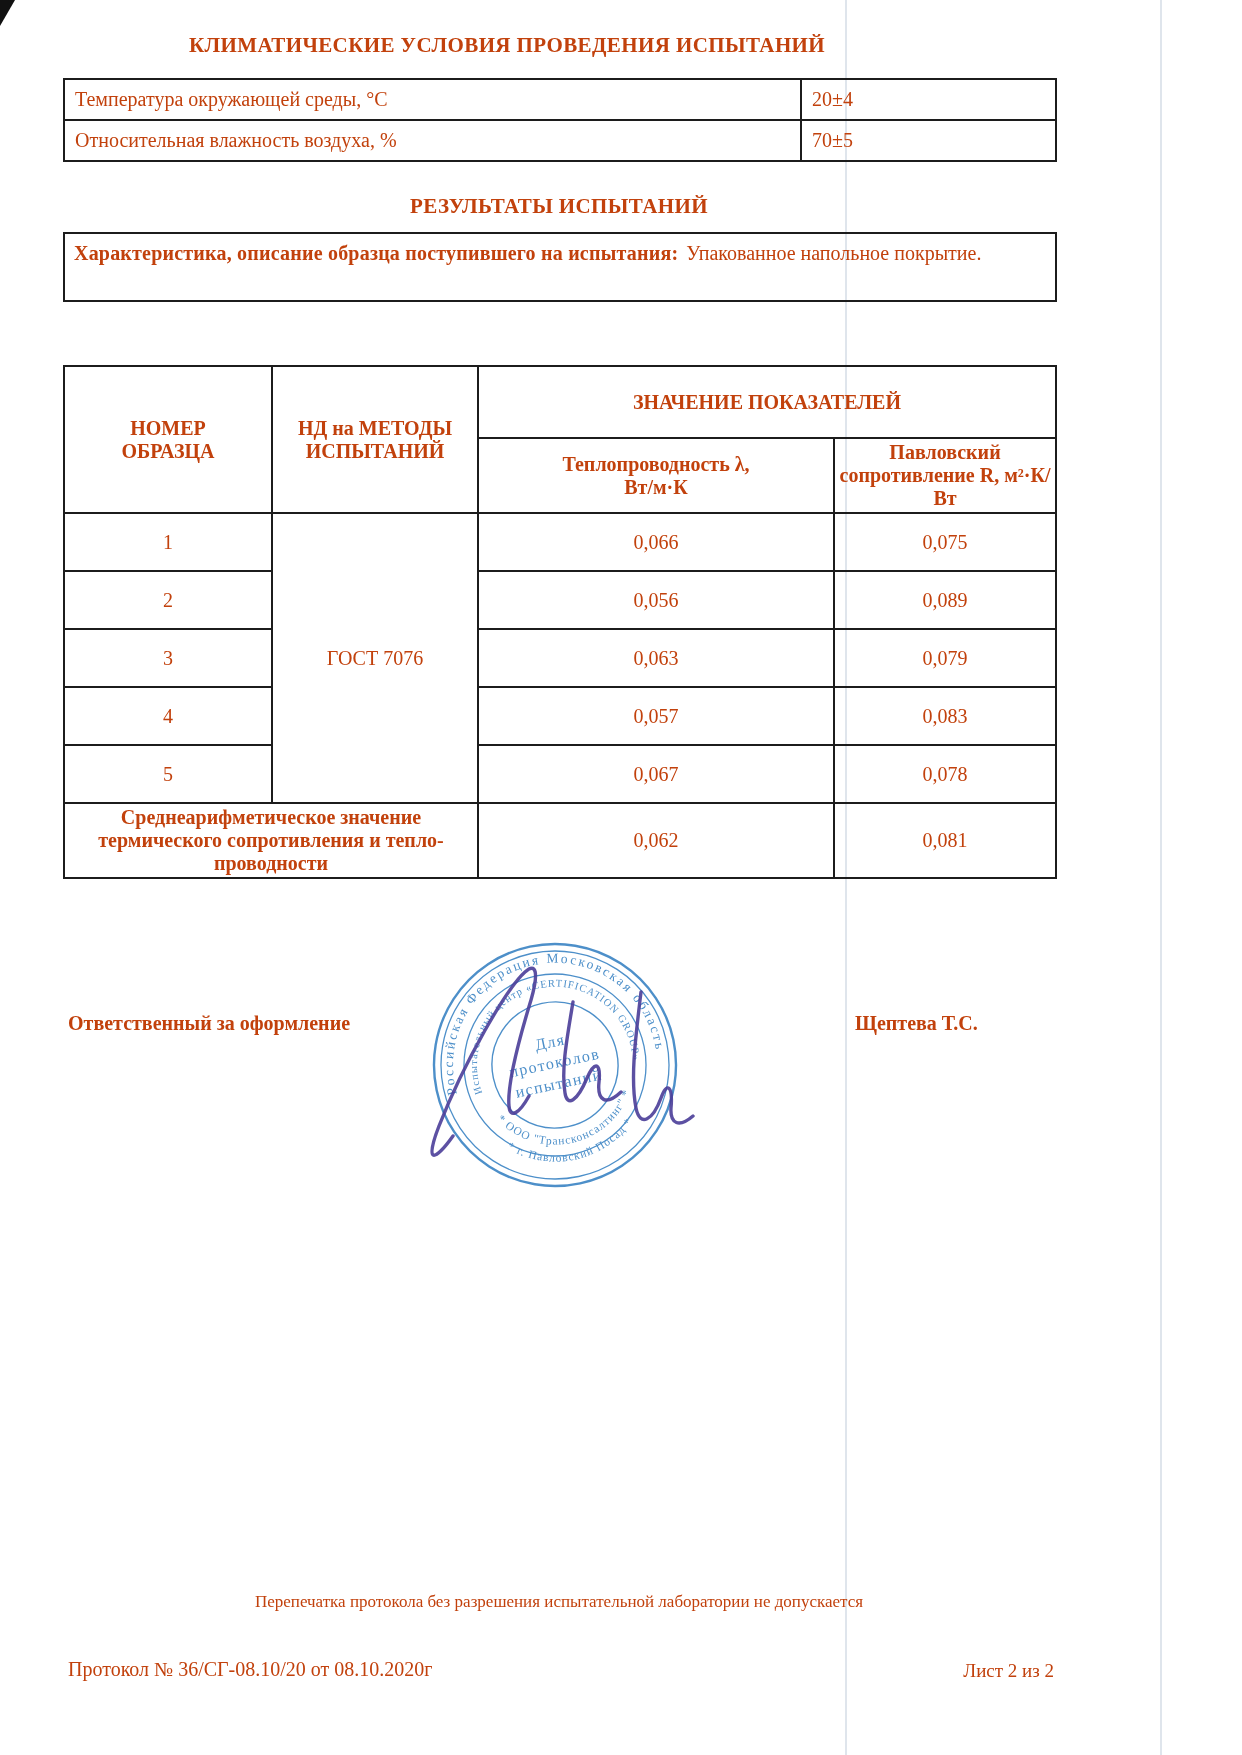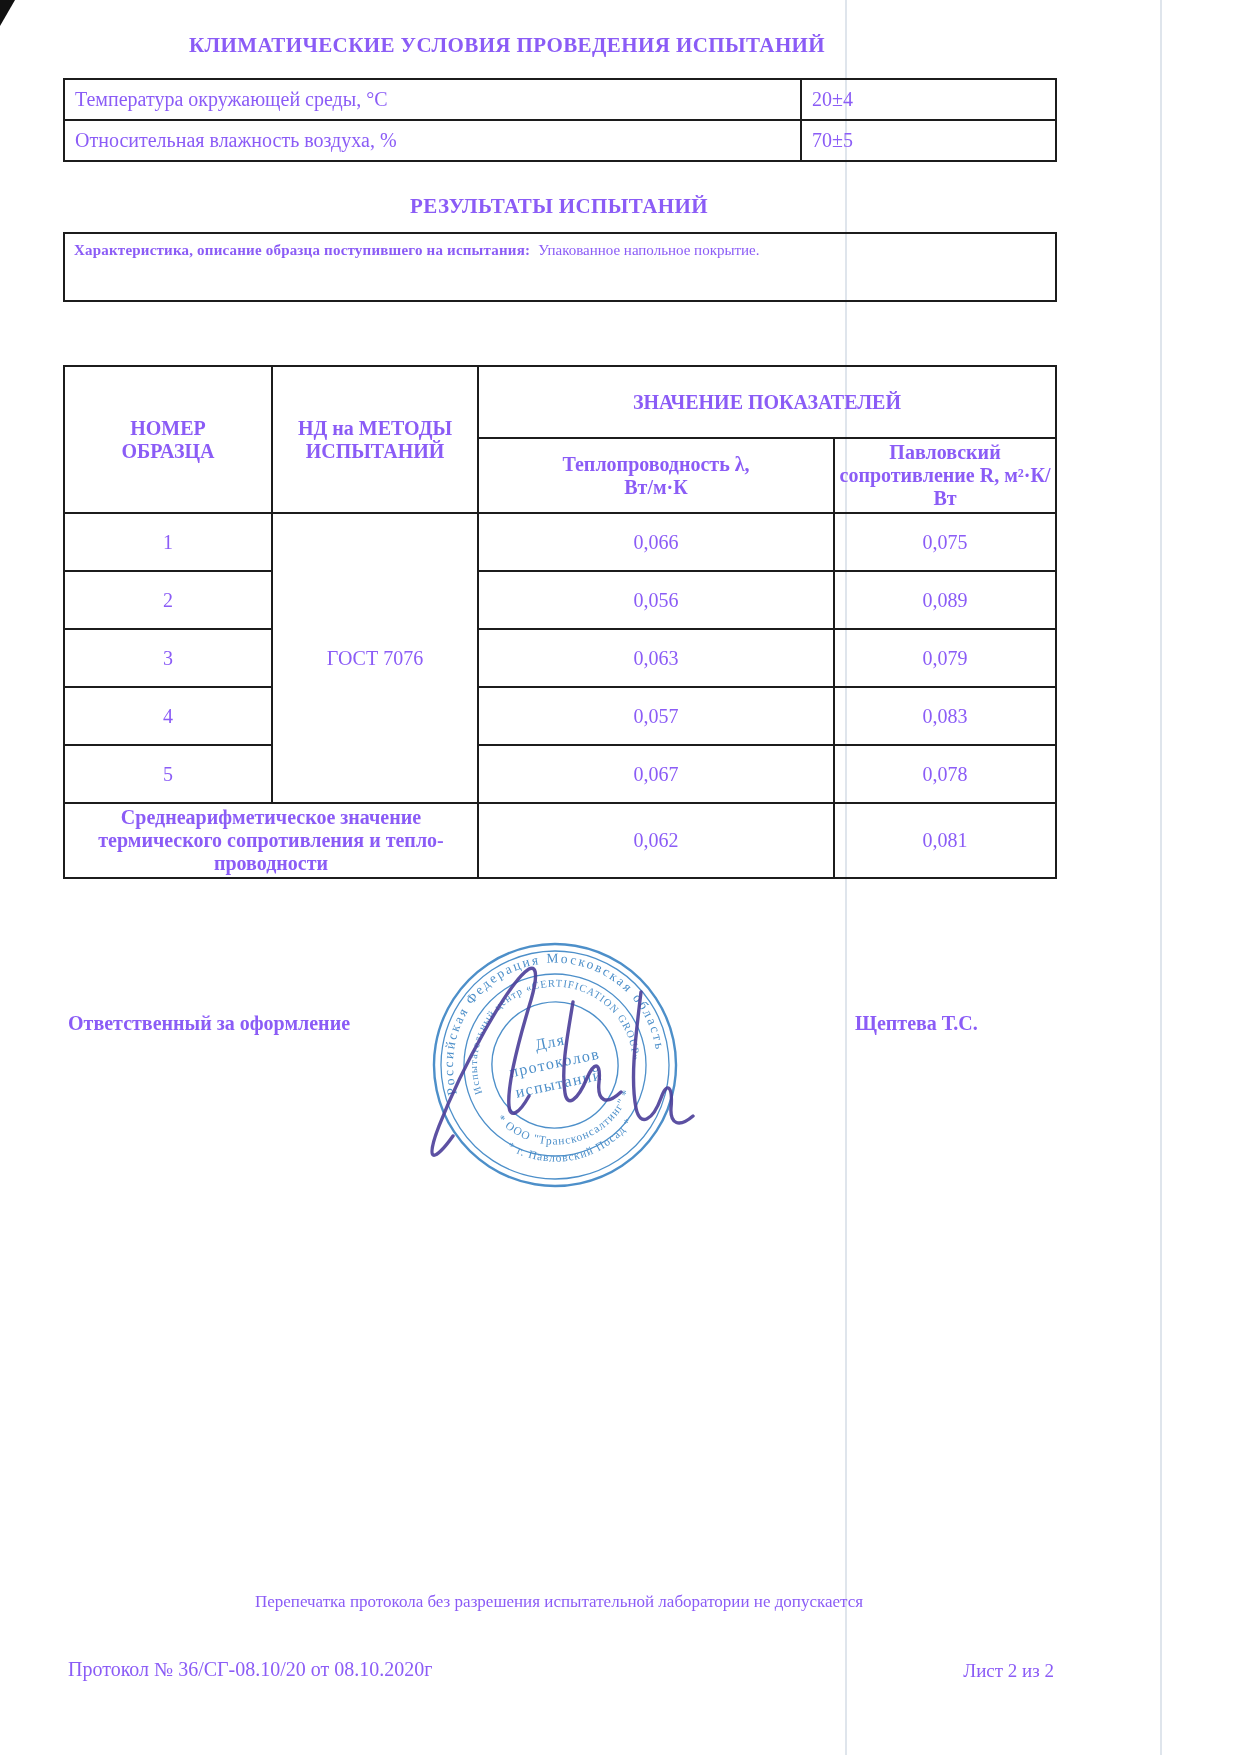--- a/index.html
+++ b/index.html
@@ -1,38 +1,38 @@
 <!DOCTYPE html>
 <html><head>
 <meta charset="utf-8">
 <style>
   html,body { margin:0; padding:0; background:#888; }
   #page {
     position:relative; width:1242px; height:1755px; margin:0 auto;
     background:#ffffff; overflow:hidden;
     font-family:"Liberation Serif","DejaVu Serif",serif;
-    color:#8b5cf6;
+    color:#c2410c;
   }
   .abs { position:absolute; }
 
   
   .doc-title { font-weight:bold; font-size:21px; letter-spacing:0.4px; text-align:center; }
 
   
   table { border-collapse:collapse; table-layout:fixed; }
   .climate-table { width:992px; }
   .climate-table td {
     border:2px solid #1c1c1c; height:35px; font-size:20px;
     padding:2px 10px; vertical-align:middle;
   }
 
   
   .sample-box {
     width:972px; height:58px; border:2px solid #1c1c1c; padding:8px 9px 0 9px;
-    font-size:15px;
+    font-size:20px;
   }
   .sample-box b { letter-spacing:0.2px; }
   .sample-box .val { margin-left:8px; }
 
   
   .results-table { width:992px; }
   .results-table th, .results-table td {
     border:2px solid #1c1c1c; text-align:center; vertical-align:middle;
     font-size:20px; padding:2px 4px;
   }

